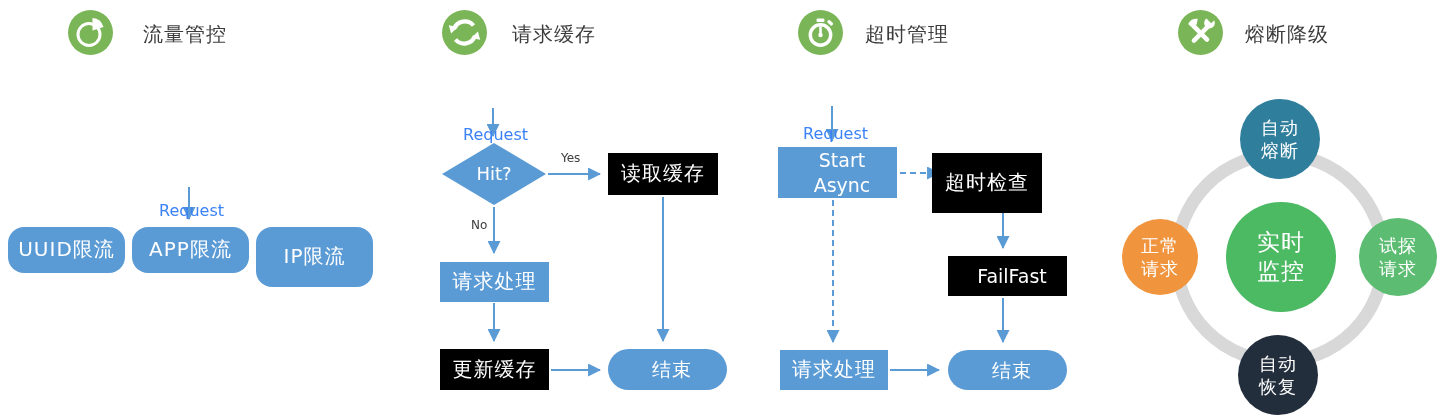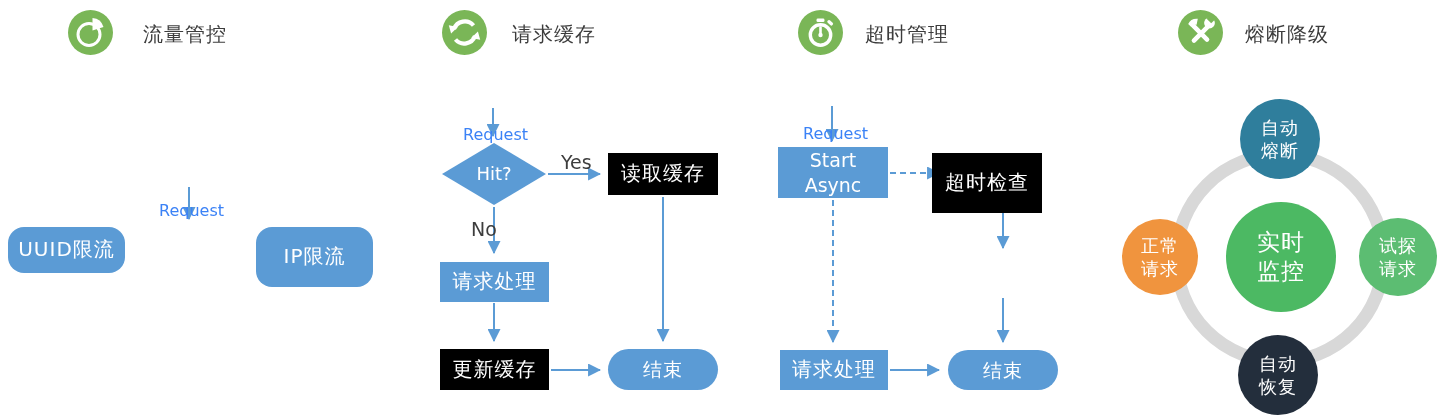--- a/index.html
+++ b/index.html
@@ -4,31 +4,31 @@
 <style>
   html,body{margin:0;padding:0;background:#fff;}
   .canvas{
     position:relative;width:1440px;height:419px;background:#ffffff;
     font-family:"DejaVu Sans","Liberation Sans",sans-serif;overflow:hidden;
   }
   .overlay{position:absolute;left:0;top:0;pointer-events:none;}
   .hicon{position:absolute;width:45px;height:45px;}
   .htitle{position:absolute;font-size:20px;color:#3c3c3c;letter-spacing:1px;white-space:nowrap;}
   .req{position:absolute;width:60px;text-align:left;font-size:16px;color:#3b82f6;white-space:nowrap;margin-top:40px;}
-  .small-lbl{position:absolute;font-size:19px;color:#3d3d3d;}
+  .small-lbl{position:absolute;font-size:12px;color:#3d3d3d;}
   .box{
     position:absolute;display:flex;align-items:center;justify-content:center;
     color:#fff;text-align:center;line-height:1.28;white-space:pre-line;
   }
   .blue{background:#5b9bd5;}
   .orange{background:#000000;}
   .r8{border-radius:16px;}
   .pill{border-radius:22px;}
   .fs20{font-size:20px;letter-spacing:1px;}
-  .fs19{font-size:19px;letter-spacing:1px;}
+  .fs19{font-size:19px;letter-spacing:1px;padding-left:9px;}
   .diamond{clip-path:polygon(50% 0,100% 50%,50% 100%,0 50%);font-size:18px;letter-spacing:0;}
   .ring{
     position:absolute;border-radius:50%;border:13px solid #d8d8d8;
     box-sizing:border-box;background:transparent;
   }
   .circle{
     position:absolute;border-radius:50%;display:flex;align-items:center;justify-content:center;
     color:#fff;text-align:center;line-height:1.28;white-space:pre-line;font-size:18px;letter-spacing:1px;
   }
 </style>
@@ -99,35 +99,37 @@
       <rect x="30" y="5.5" width="6.5" height="6.5" fill="#7ab657" transform="rotate(45 33.2 8.7)"></rect>
       <rect x="20.2" y="10.5" width="4.6" height="24" rx="2.2" fill="#fff" transform="rotate(-45 22.5 23)"></rect>
       <rect x="20.2" y="12.5" width="4.6" height="23" rx="2.2" fill="#fff" transform="rotate(45 22.5 24)"></rect>
       <path d="M10.2 14 Q12.8 8.2 19.8 8.8 L18.6 14.8 Q14.8 14.2 13.2 17 Z" fill="#fff"></path>
     </svg>
   </span>
   <span class="htitle" style="left:1245px;top:21px">熔断降级</span>
 
   <span class="req" style="left:159px;top:161px">Request</span>
   <div class="box blue r8 fs20" style="left:8px;top:227px;width:117px;height:46px">UUID限流</div>
+  <div class="box blue r8 fs20" style="left:132px;top:227px;width:117px;height:46px">APP限流</div>
   <div class="box blue r8 fs20" style="left:256px;top:227px;width:117px;height:60px">IP限流</div>
 
   <span class="req" style="left:463px;top:85px">Request</span>
   <div class="box blue diamond" style="left:442px;top:143px;width:104px;height:62px">Hit?</div>
   <span class="small-lbl" style="left:561px;top:151px">Yes</span>
   <span class="small-lbl" style="left:471px;top:218px">No</span>
   <div class="box orange fs20" style="left:608px;top:153px;width:110px;height:42px">读取缓存</div>
   <div class="box blue fs20" style="left:440px;top:262px;width:109px;height:40px">请求处理</div>
   <div class="box orange fs20" style="left:440px;top:349px;width:109px;height:41px">更新缓存</div>
   <div class="box blue pill fs19" style="left:608px;top:349px;width:110px;height:41px">结束</div>
 
   <span class="req" style="left:803px;top:84px">Request</span>
   <div class="box blue fs19" style="left:778px;top:147px;width:110px;height:51px;letter-spacing:0">Start
 Async</div>
   <div class="box orange fs20" style="left:932px;top:153px;width:110px;height:60px">超时检查</div>
+  <div class="box orange fs19" style="left:948px;top:256px;width:110px;height:40px;letter-spacing:0">FailFast</div>
   <div class="box blue fs20" style="left:780px;top:350px;width:108px;height:40px">请求处理</div>
   <div class="box blue pill fs19" style="left:948px;top:350px;width:110px;height:40px">结束</div>
 
   <div class="ring" style="left:1170px;top:148px;width:220px;height:220px"></div>
   <div class="circle" style="left:1240px;top:99px;width:80px;height:80px;background:#2f7e9c">自动
 熔断</div>
   <div class="circle" style="left:1122px;top:219px;width:76px;height:76px;background:#f0943e">正常
 请求</div>
   <div class="circle" style="left:1359px;top:218px;width:78px;height:78px;background:#5cbd72">试探
 请求</div>

